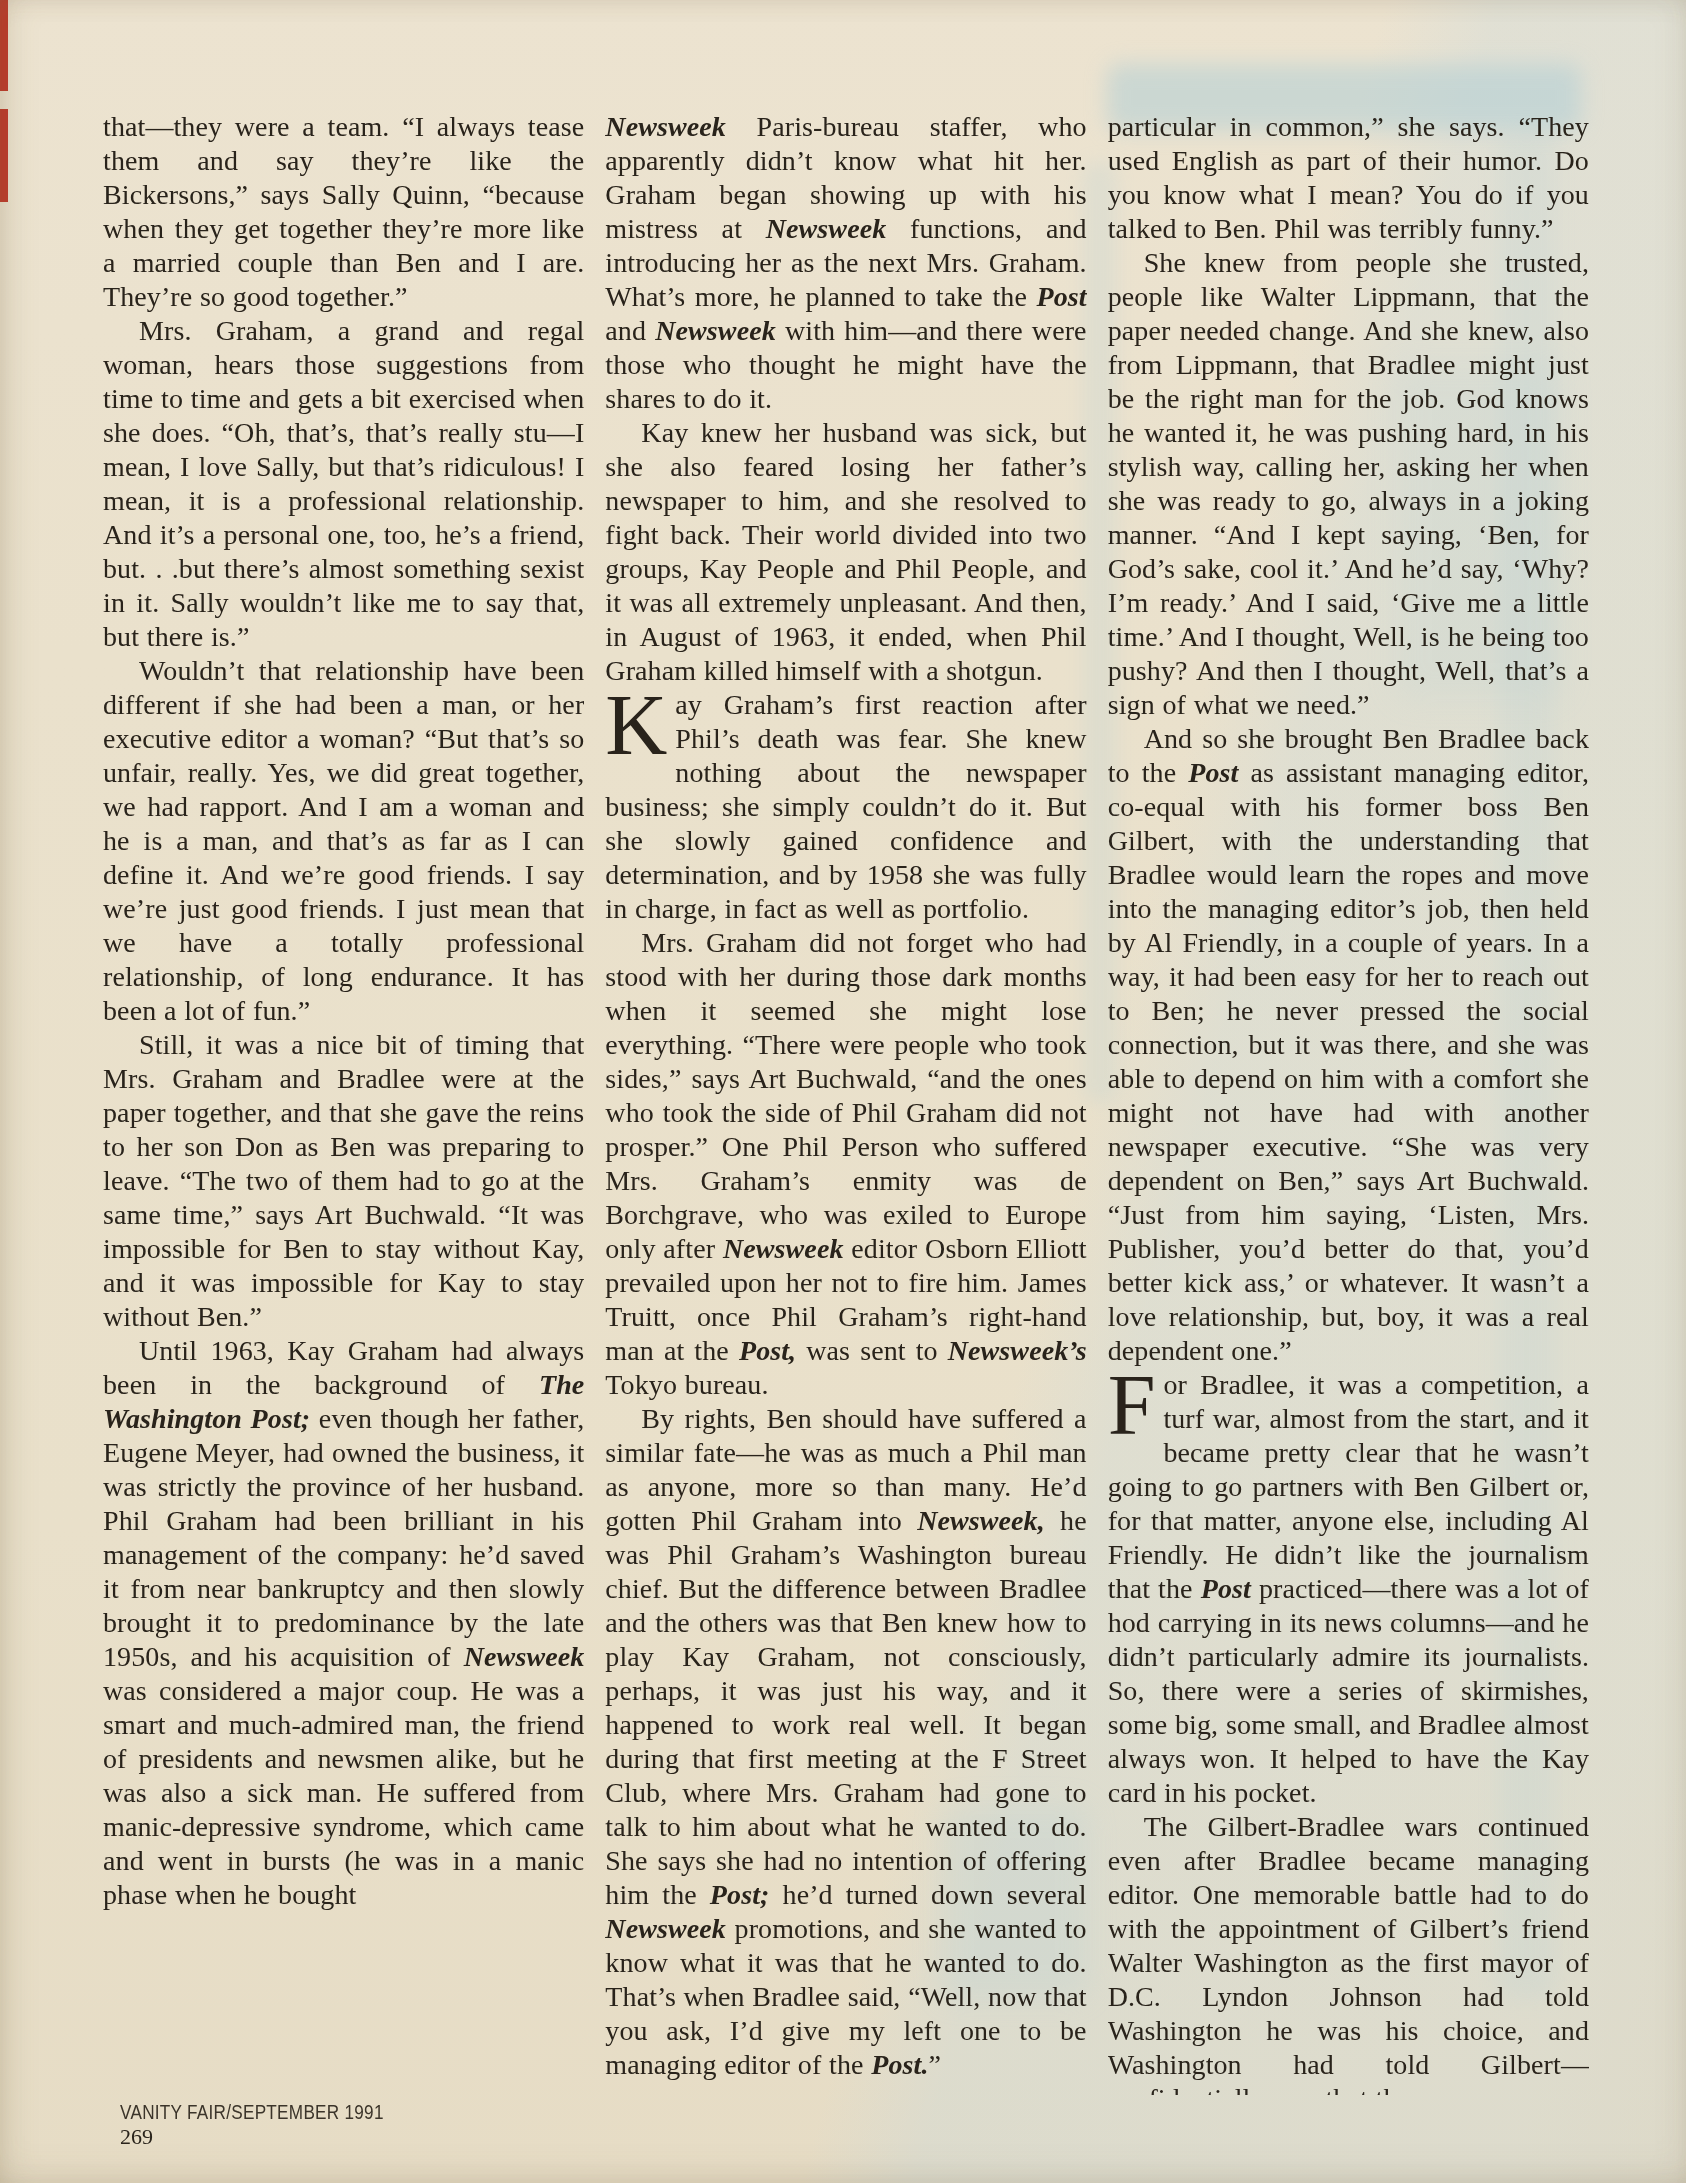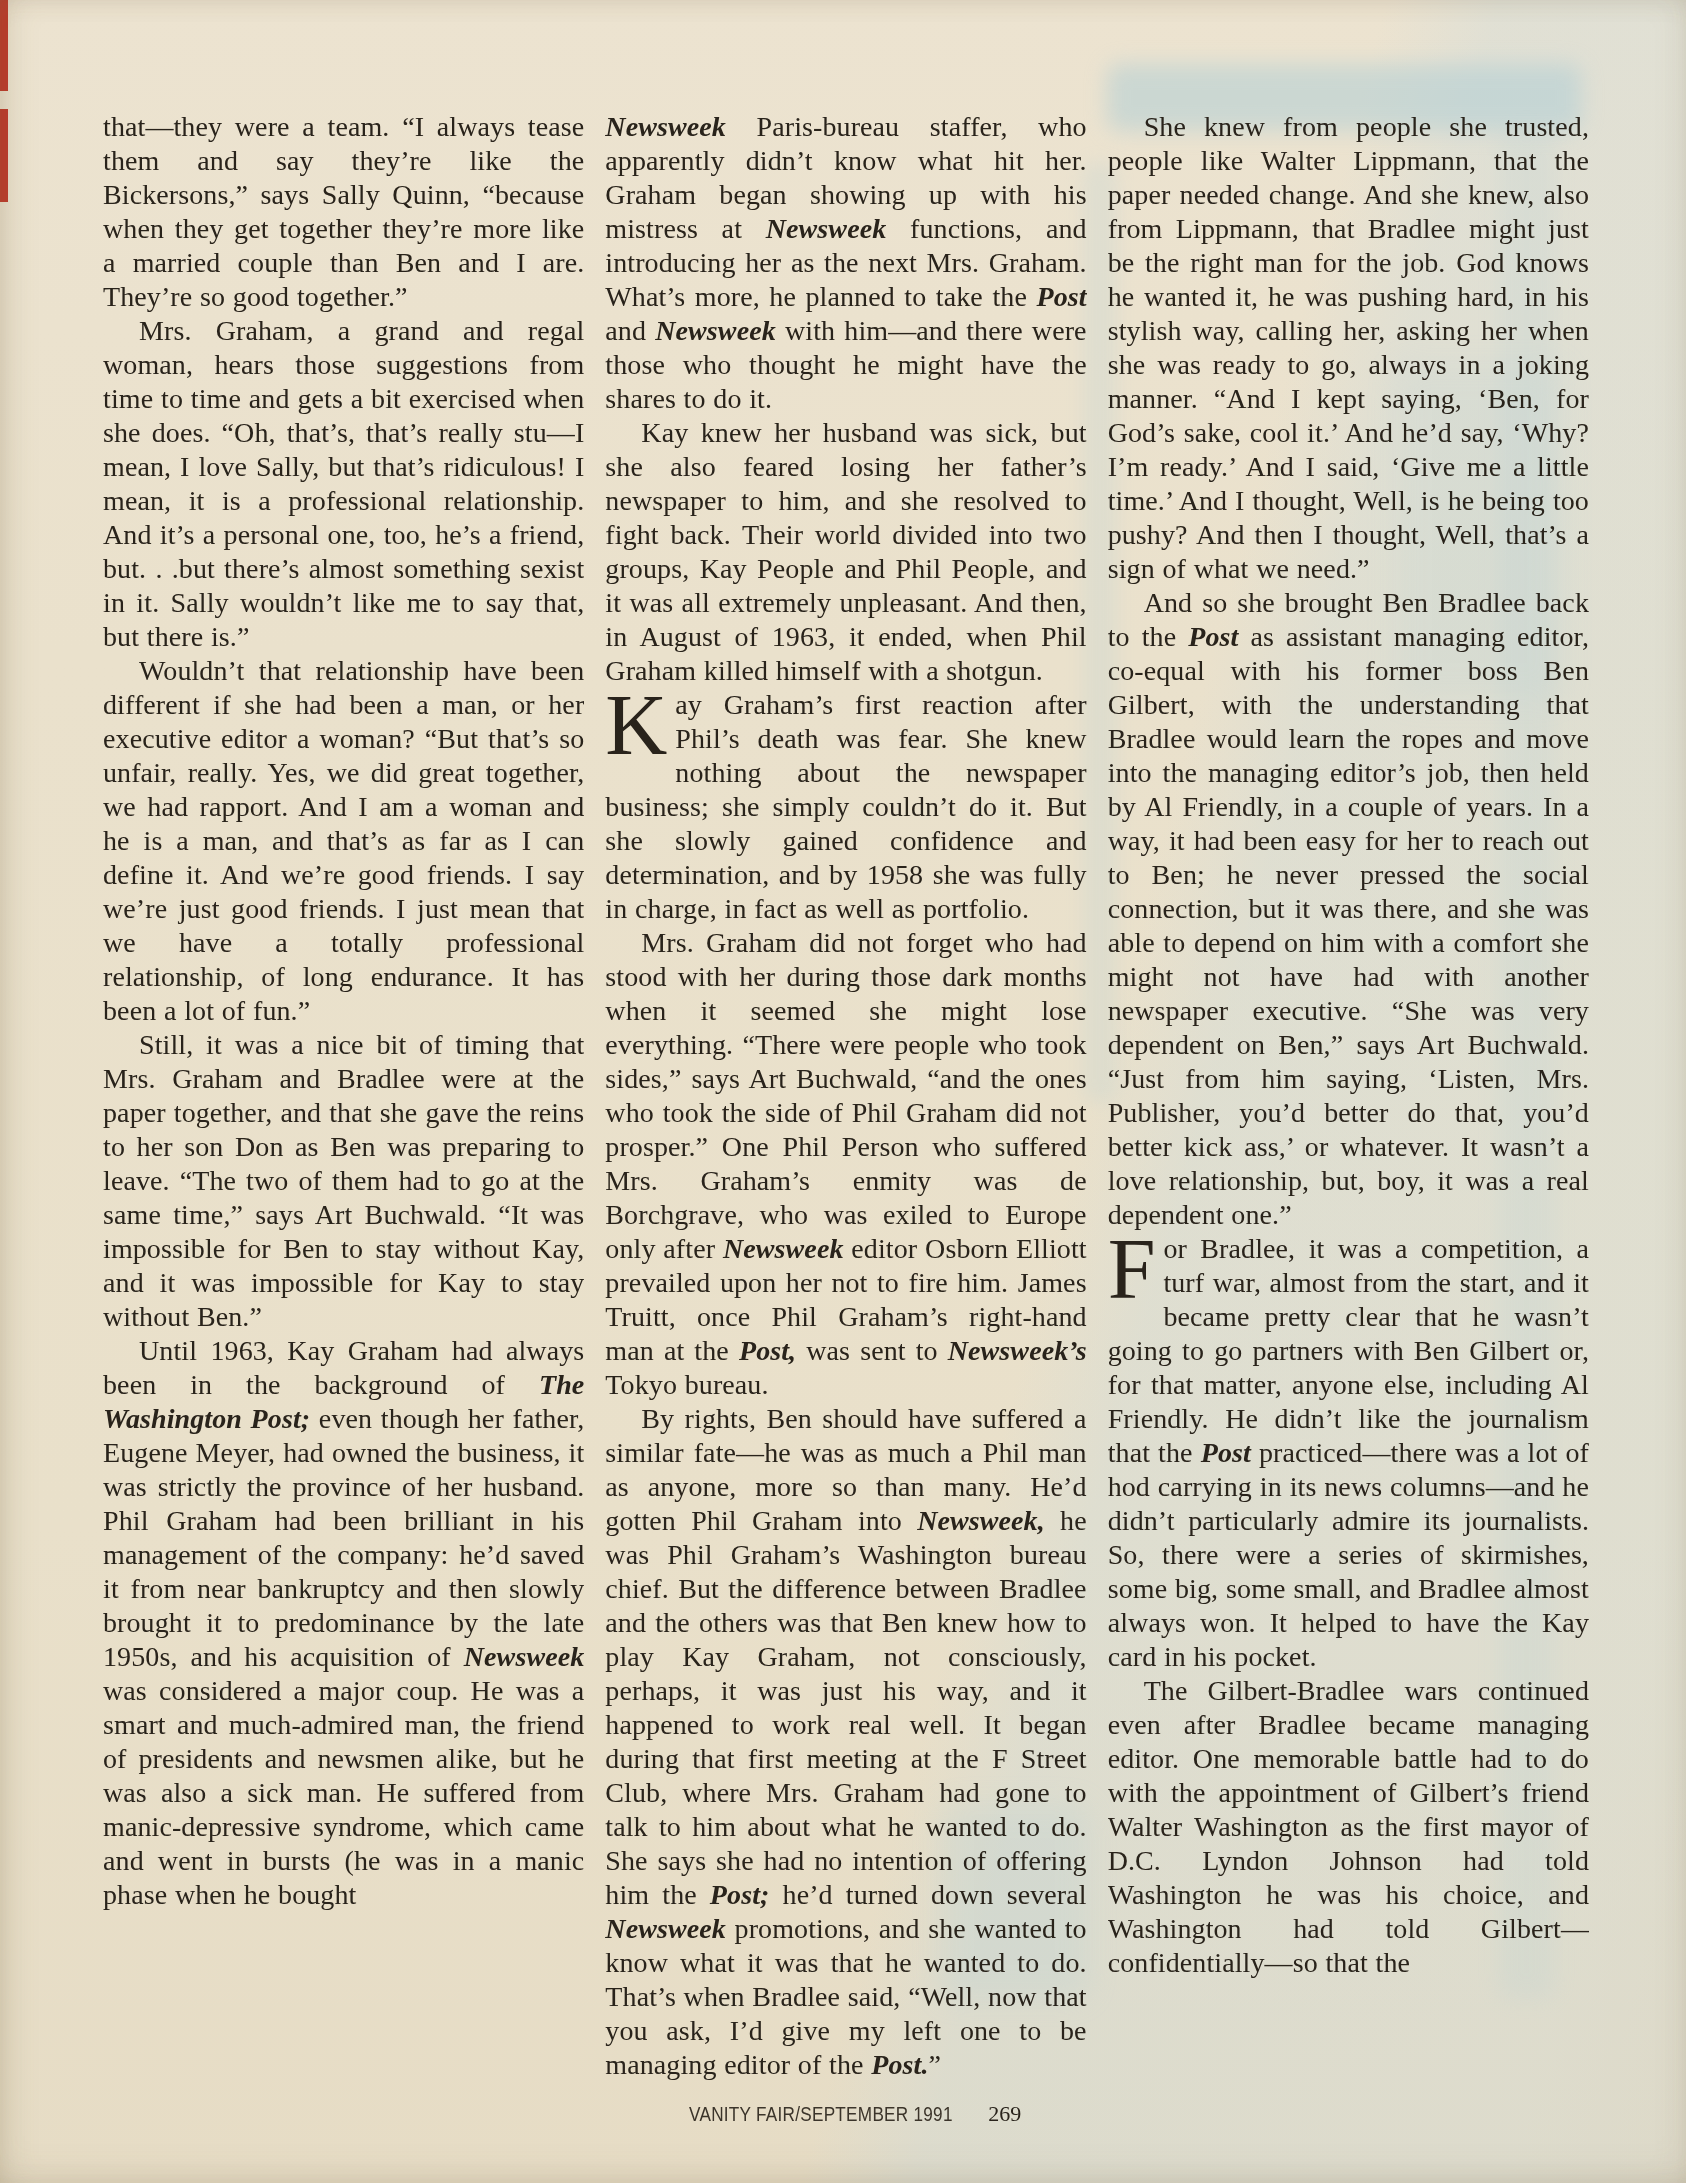--- a/index.html
+++ b/index.html
@@ -46,22 +46,22 @@
   }
   .col p.noindent{text-indent:0;}
   .col p .it{font-style:italic;font-weight:bold;}
   .dropcap{
     float:left;
     font-size:86px;line-height:64px;
     padding:5.2px 7.8px 0 0;
     font-weight:400;
   }
   .footer{
-    position:absolute;left:112px;top:2101px;width:1486px;
-    display:flex;justify-content:center;align-items:baseline;
+    position:absolute;left:120px;top:2101px;width:1486px;
+    display:flex;justify-content:flex-start;align-items:baseline;flex-direction:column;
   }
   .folio-left{
     font-family:"Liberation Sans", sans-serif;
     font-size:19.5px;letter-spacing:0.3px;color:#3b342a;
     transform:scaleX(.88);transform-origin:left center;
   }
   .folio-right{
     font-family:"Liberation Serif", serif;
     font-size:22px;color:#29231b;
   }
@@ -89,20 +89,21 @@
         <p><span>Until 1963, Kay Graham had always been in the background of </span><span class="it">The Washington Post;</span><span> even though her father, Eugene Meyer, had owned the business, it was strictly the province of her husband. Phil Graham had been brilliant in his management of the company: he’d saved it from near bankruptcy and then slowly brought it to predominance by the late 1950s, and his acquisition of </span><span class="it">Newsweek</span><span> was considered a major coup. He was a smart and much-admired man, the friend of presidents and newsmen alike, but he was also a sick man. He suffered from manic-depressive syndrome, which came and went in bursts (he was in a manic phase when he bought </span></p>
       </div>
     <div class="col">
         <p class="noindent"><span class="it">Newsweek</span><span> Paris-bureau staffer, who apparently didn’t know what hit her. Graham began showing up with his mistress at </span><span class="it">Newsweek</span><span> functions, and introducing her as the next Mrs. Graham. What’s more, he planned to take the </span><span class="it">Post</span><span> and </span><span class="it">Newsweek</span><span> with him—and there were those who thought he might have the shares to do it.</span></p>
         <p><span>Kay knew her husband was sick, but she also feared losing her father’s newspaper to him, and she resolved to fight back. Their world divided into two groups, Kay People and Phil People, and it was all extremely unpleasant. And then, in August of 1963, it ended, when Phil Graham killed himself with a shotgun.</span></p>
         <p class="noindent"><span class="dropcap">K</span><span>ay Graham’s first reaction after Phil’s death was fear. She knew nothing about the newspaper business; she simply couldn’t do it. But she slowly gained confidence and determination, and by 1958 she was fully in charge, in fact as well as portfolio.</span></p>
         <p><span>Mrs. Graham did not forget who had stood with her during those dark months when it seemed she might lose everything. “There were people who took sides,” says Art Buchwald, “and the ones who took the side of Phil Graham did not prosper.” One Phil Person who suffered Mrs. Graham’s enmity was de Borchgrave, who was exiled to Europe only after </span><span class="it">Newsweek</span><span> editor Osborn Elliott prevailed upon her not to fire him. James Truitt, once Phil Graham’s right-hand man at the </span><span class="it">Post,</span><span> was sent to </span><span class="it">Newsweek’s</span><span> Tokyo bureau.</span></p>
         <p><span>By rights, Ben should have suffered a similar fate—he was as much a Phil man as anyone, more so than many. He’d gotten Phil Graham into </span><span class="it">Newsweek,</span><span> he was Phil Graham’s Washington bureau chief. But the difference between Bradlee and the others was that Ben knew how to play Kay Graham, not consciously, perhaps, it was just his way, and it happened to work real well. It began during that first meeting at the F Street Club, where Mrs. Graham had gone to talk to him about what he wanted to do. She says she had no intention of offering him the </span><span class="it">Post;</span><span> he’d turned down several </span><span class="it">Newsweek</span><span> promotions, and she wanted to know what it was that he wanted to do. That’s when Bradlee said, “Well, now that you ask, I’d give my left one to be managing editor of the </span><span class="it">Post.</span><span>”</span></p>
       </div>
     <div class="col">
+        <p class="noindent"><span>particular in common,” she says. “They used English as part of their humor. Do you know what I mean? You do if you talked to Ben. Phil was terribly funny.”</span></p>
         <p><span>She knew from people she trusted, people like Walter Lippmann, that the paper needed change. And she knew, also from Lippmann, that Bradlee might just be the right man for the job. God knows he wanted it, he was pushing hard, in his stylish way, calling her, asking her when she was ready to go, always in a joking manner. “And I kept saying, ‘Ben, for God’s sake, cool it.’ And he’d say, ‘Why? I’m ready.’ And I said, ‘Give me a little time.’ And I thought, Well, is he being too pushy? And then I thought, Well, that’s a sign of what we need.”</span></p>
         <p><span>And so she brought Ben Bradlee back to the </span><span class="it">Post</span><span> as assistant managing editor, co-equal with his former boss Ben Gilbert, with the understanding that Bradlee would learn the ropes and move into the managing editor’s job, then held by Al Friendly, in a couple of years. In a way, it had been easy for her to reach out to Ben; he never pressed the social connection, but it was there, and she was able to depend on him with a comfort she might not have had with another newspaper executive. “She was very dependent on Ben,” says Art Buchwald. “Just from him saying, ‘Listen, Mrs. Publisher, you’d better do that, you’d better kick ass,’ or whatever. It wasn’t a love relationship, but, boy, it was a real dependent one.”</span></p>
         <p class="noindent"><span class="dropcap">F</span><span>or Bradlee, it was a competition, a turf war, almost from the start, and it became pretty clear that he wasn’t going to go partners with Ben Gilbert or, for that matter, anyone else, including Al Friendly. He didn’t like the journalism that the </span><span class="it">Post</span><span> practiced—there was a lot of hod carrying in its news columns—and he didn’t particularly admire its journalists. So, there were a series of skirmishes, some big, some small, and Bradlee almost always won. It helped to have the Kay card in his pocket.</span></p>
         <p><span>The Gilbert-Bradlee wars continued even after Bradlee became managing editor. One memorable battle had to do with the appointment of Gilbert’s friend Walter Washington as the first mayor of D.C. Lyndon Johnson had told Washington he was his choice, and Washington had told Gilbert—confidentially—so that the </span></p>
       </div>
   </main>
 
   <div class="footer">
     <span class="folio-left">VANITY FAIR/SEPTEMBER 1991</span>
     <span class="folio-right">269</span>

